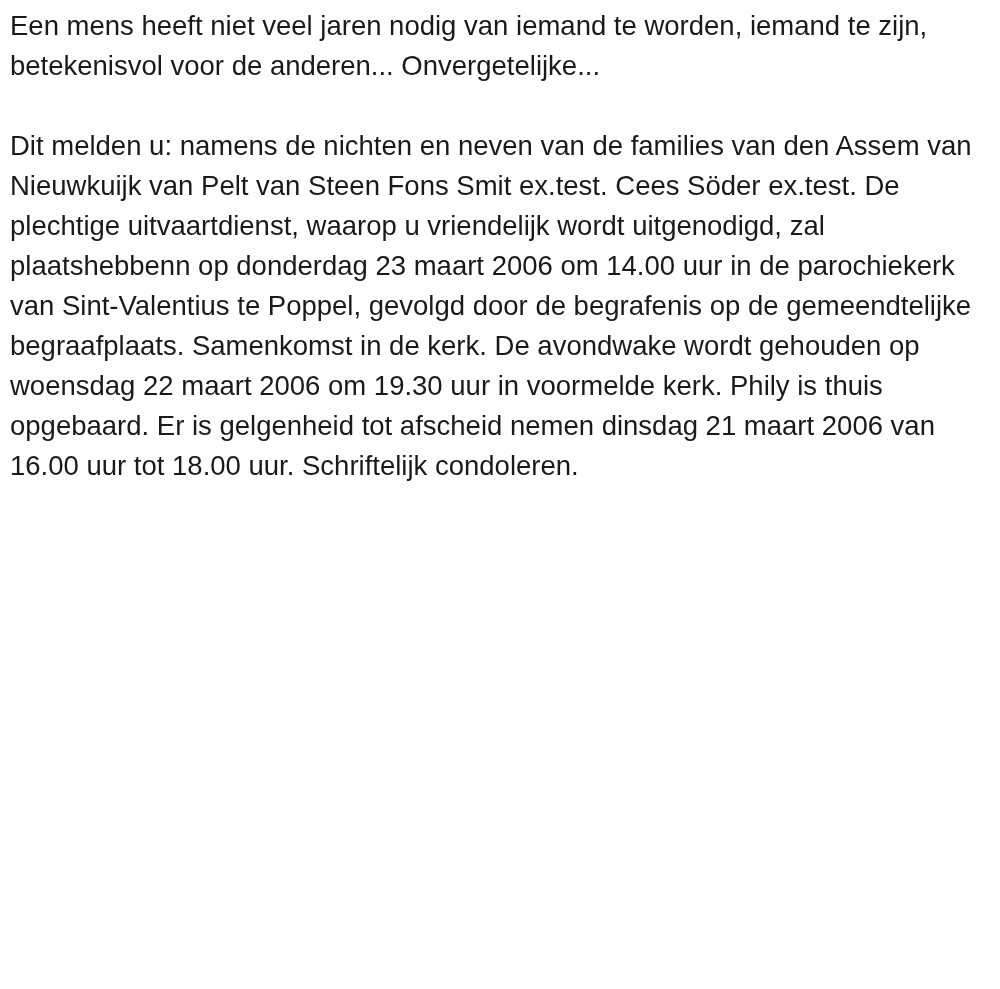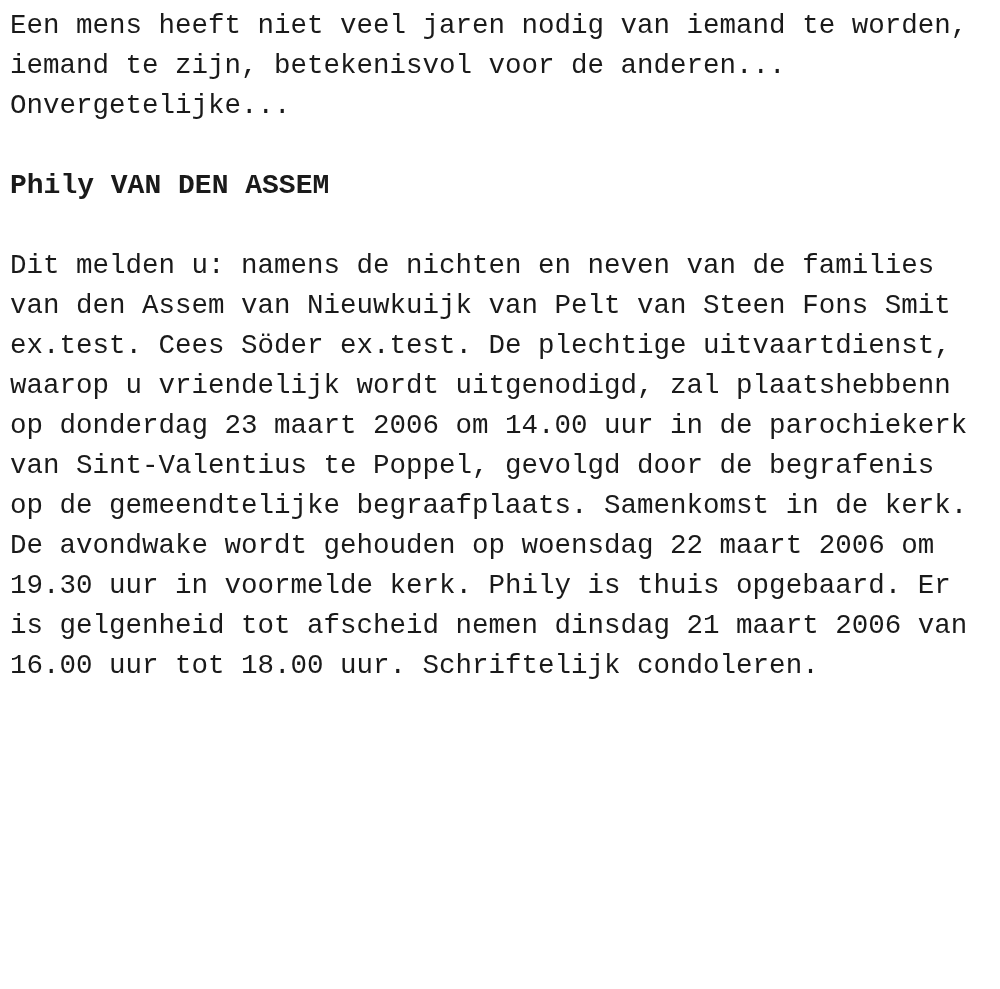--- a/index.html
+++ b/index.html
@@ -14,21 +14,20 @@
     padding: 6px 20px 16px 10px;
     font-family: "Liberation Sans", sans-serif;
     font-size: 27.5px;
     line-height: 40px;
     color: #1a1a1a;
     font-weight: 400;
     -webkit-font-smoothing: antialiased;
   }
   main.obituary p {
     margin: 0 0 40px 0;
-    font-family: Liberation Mono, monospace;
   }
   p.epigraph {
     margin-bottom: 38px;
   }
   p.relationship-label {
     margin-bottom: 5px;
   }
   p.deceased-name {
     font-weight: 700;
     font-size: 28px;
@@ -41,19 +40,18 @@
     margin-bottom: 0;
   }
 </style>
 </head>
 <body>
 
 <main class="obituary">
   <p class="epigraph">Een mens heeft niet veel jaren nodig van iemand te worden, iemand te zijn, betekenisvol voor de anderen... Onvergetelijke...</p>
 
 
-  <p class="deceased-name">Phily VAN DEN ASSEM</p>
 
 
 
   <p class="announcement">Dit melden u: namens de nichten en neven van de families van den Assem van Nieuwkuijk van Pelt van Steen Fons Smit ex.test. Cees Söder ex.test. De plechtige uitvaartdienst, waarop u vriendelijk wordt uitgenodigd, zal plaatshebbenn op donderdag 23 maart 2006 om 14.00 uur in de parochiekerk van Sint-Valentius te Poppel, gevolgd door de begrafenis op de gemeendtelijke begraafplaats. Samenkomst in de kerk. De avondwake wordt gehouden op woensdag 22 maart 2006 om 19.30 uur in voormelde kerk. Phily is thuis opgebaard. Er is gelgenheid tot afscheid nemen dinsdag 21 maart 2006 van 16.00 uur tot 18.00 uur. Schriftelijk condoleren.</p>
 
 </main>
 
 </body></html>

